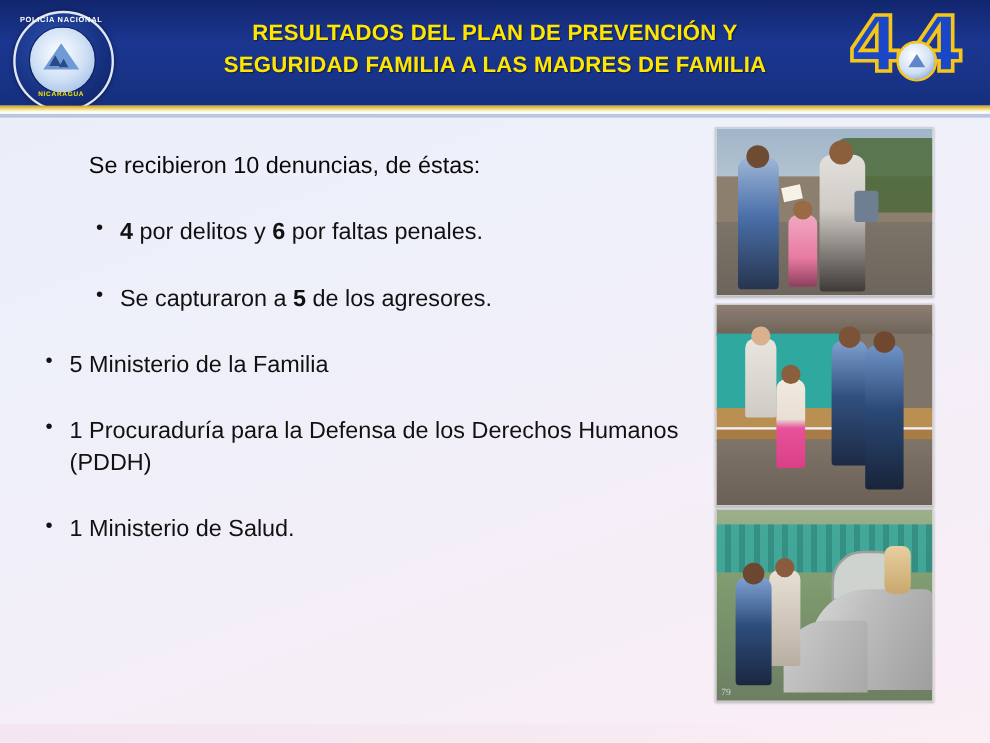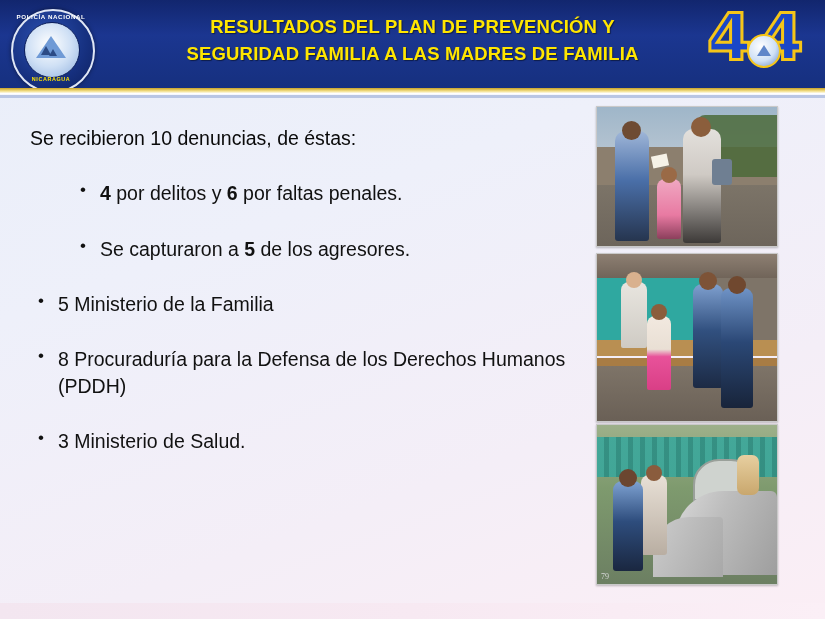--- a/index.html
+++ b/index.html
@@ -173,21 +173,21 @@
   }
   .para {
     font-size: 19.5px;
     line-height: 1.33;
     text-align: justify;
     margin-bottom: 11px;
     color: #0a0a0a;
   }
   .para .b { font-weight: bold; }
   .para.bold-all { font-weight: bold; }
-  .para.plain { text-align: left; }
+  .para.plain { text-align: left; margin-left: 44px; }
   .bullets {
     margin: 6px 0 10px 0;
     padding: 0;
     list-style: none;
   }
   .bullets li {
     position: relative;
     font-size: 19.5px;
     line-height: 1.35;
     padding-left: 28px;
@@ -317,22 +317,22 @@
         <span class="b">4</span><span> por delitos y  </span><span class="b">6</span><span> por faltas penales.</span>
       </li>
       <li>
         <span>Se capturaron a </span><span class="b">5</span><span> de los agresores.</span>
       </li>
     </ul>
 
 
     <ul class="bullets tight">
       <li>5 Ministerio de la Familia</li>
-      <li>8 Procuraduría para la Defensa de los   Derechos Humanos (PDDH)</li>
-      <li>3 Ministerio de Salud.</li>
+      <li>1 Procuraduría para la Defensa de los   Derechos Humanos (PDDH)</li>
+      <li>1 Ministerio de Salud.</li>
     </ul>
   </div>
 
   <div class="photo photo1">
     <div class="p1-sky"></div>
     <div class="p1-wall"></div>
     <div class="p1-veg"></div>
     <div class="p1-ground"></div>
     <div class="p1-cop"></div>
     <div class="p1-cop-head"></div>

